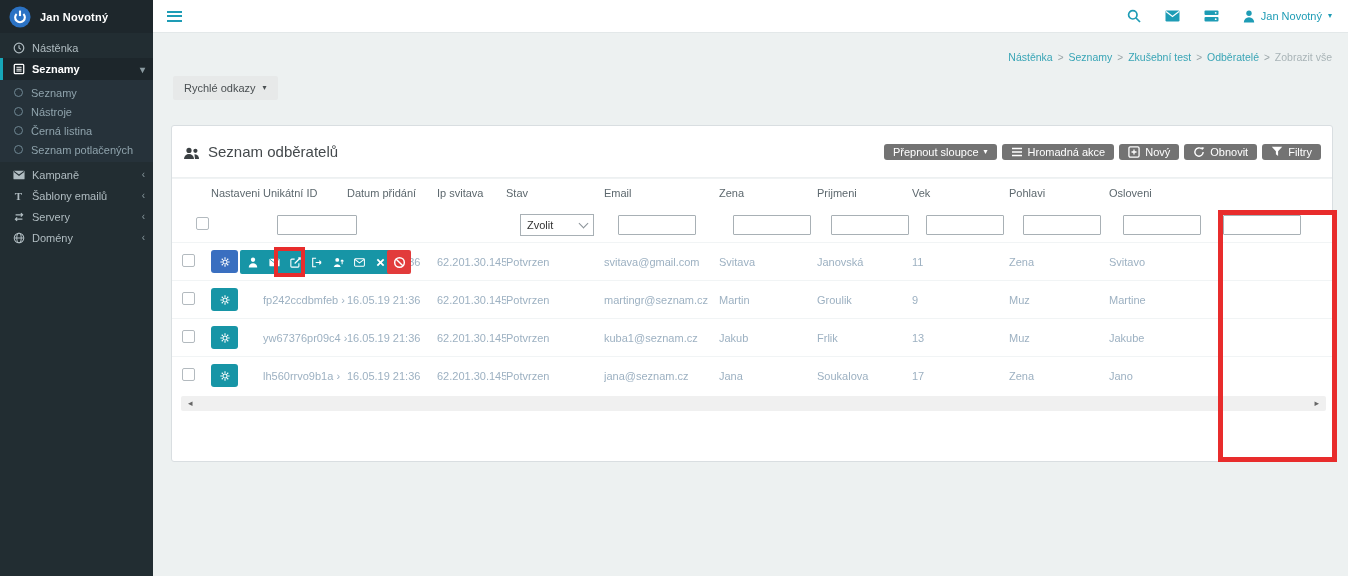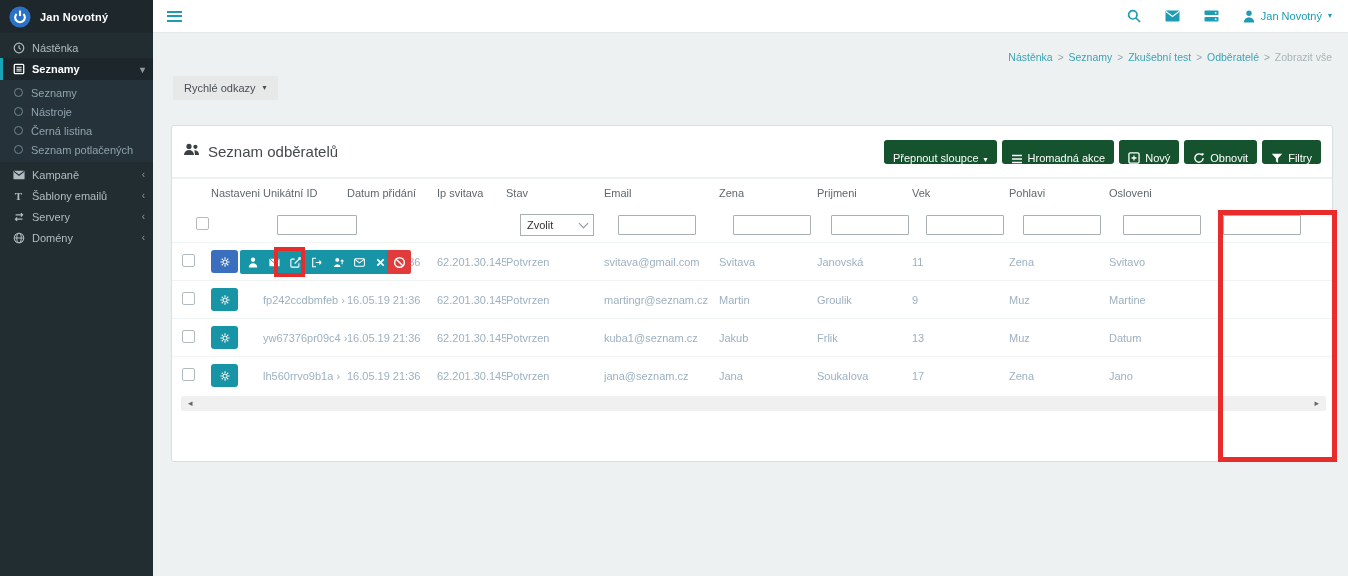--- a/index.html
+++ b/index.html
@@ -32,24 +32,24 @@
   #breadcrumb{position:absolute;top:51px;right:16px;font-size:10.5px;display:flex;gap:5px;align-items:center;z-index:2}
   .crumb{color:#39a5b6;cursor:pointer}
   .crumb.muted{color:#a9b4b7;cursor:default}
   .csep{color:#9aa5a8;font-size:10px}
   #quicklinks{position:absolute;left:173px;top:76px;height:24px;background:#e7e9e9;border:none;border-radius:2px;
     font-size:11px;color:#4a4f52;padding:0 11px;display:flex;align-items:center;gap:7px;cursor:pointer;font-family:inherit}
   
   #card{position:absolute;left:171px;top:125px;width:1162px;height:337px;background:#fff;
     border:1px solid #d9dee1;border-radius:3px;box-sizing:border-box}
   .card-top{height:52px;display:flex;align-items:center;padding:0 11px;border-bottom:1px solid #edf0f1;box-sizing:border-box}
-  .card-title{display:flex;gap:8px;align-items:flex-start;font-size:15px;color:#44494c}
+  .card-title{display:flex;gap:8px;align-items:flex-end;font-size:15px;color:#44494c}
   .btns{margin-left:auto;display:flex;gap:5px}
-  .tbtn{background:#14532d;color:#fff;border:none;border-radius:3px;height:24px;padding:0 9px;
-    font-size:11px;display:flex;align-items:flex-end;gap:5px;cursor:pointer;font-family:inherit}
+  .tbtn{background:#737373;color:#fff;border:none;border-radius:3px;height:16px;padding:0 9px;
+    font-size:11px;display:flex;align-items:center;gap:5px;cursor:pointer;font-family:inherit}
   .found{height:23px;line-height:27px;text-align:right;padding-right:12px;font-size:10px;color:#6b7478}
   .thead{display:flex;align-items:center;height:28px;padding-left:10px;border-top:1px solid #f0f3f4;font-size:11px;color:#5d686e}
   .tfilter{display:flex;align-items:center;height:35px;padding-left:24px}
   .trow{display:flex;align-items:center;height:38px;padding-left:10px;border-top:1px solid #f1f4f5;
     font-size:11px;color:#9db1c2;position:relative;box-sizing:border-box}
   .cell{flex:0 0 auto;box-sizing:border-box;padding-right:6px;overflow:hidden;white-space:nowrap}
   .c0{width:29px}.c1{width:52px}.c2{width:84px}.c3{width:90px}.c4{width:69px}.c5{width:98px}.c6{width:115px}
   .c7{width:98px}.c8{width:95px}.c9{width:97px}.c10{width:100px}.c11{width:100px}.c12{width:95px}
   .checkbox{width:13px;height:13px;border:1px solid #b3babf;border-radius:2px;background:#fff;display:inline-block;cursor:pointer;box-sizing:border-box}
   .finput{width:78px;height:20px;border:1px solid #a8b0b5;border-radius:1px;box-sizing:border-box;
@@ -427,21 +427,21 @@
     </div>
     <div class="cell c2">yw67376pr09c4 ›</div>
     <div class="cell c3">16.05.19 21:36</div>
     <div class="cell c4">62.201.30.145</div>
     <div class="cell c5">Potvrzen</div>
     <div class="cell c6">kuba1@seznam.cz</div>
     <div class="cell c7">Jakub</div>
     <div class="cell c8">Frlik</div>
     <div class="cell c9">13</div>
     <div class="cell c10">Muz</div>
-    <div class="cell c11">Datum</div>
+    <div class="cell c11">Jakube</div>
     <div class="cell c12"></div>
   </div>
 
   <div class="trow">
     <div class="cell c0"><span class="checkbox"></span></div>
     <div class="cell c1">
       <button class="cogbtn">
         <svg width="12" height="12" viewBox="0 0 14 14" stroke="currentColor" fill="none" stroke-width="1.3">
             <path d="M7 1.6v1.8M7 10.6v1.8M1.6 7h1.8M10.6 7h1.8M3.2 3.2l1.3 1.3M9.5 9.5l1.3 1.3M10.8 3.2L9.5 4.5M4.5 9.5l-1.3 1.3"></path>
             <circle cx="7" cy="7" r="2.4"></circle>

